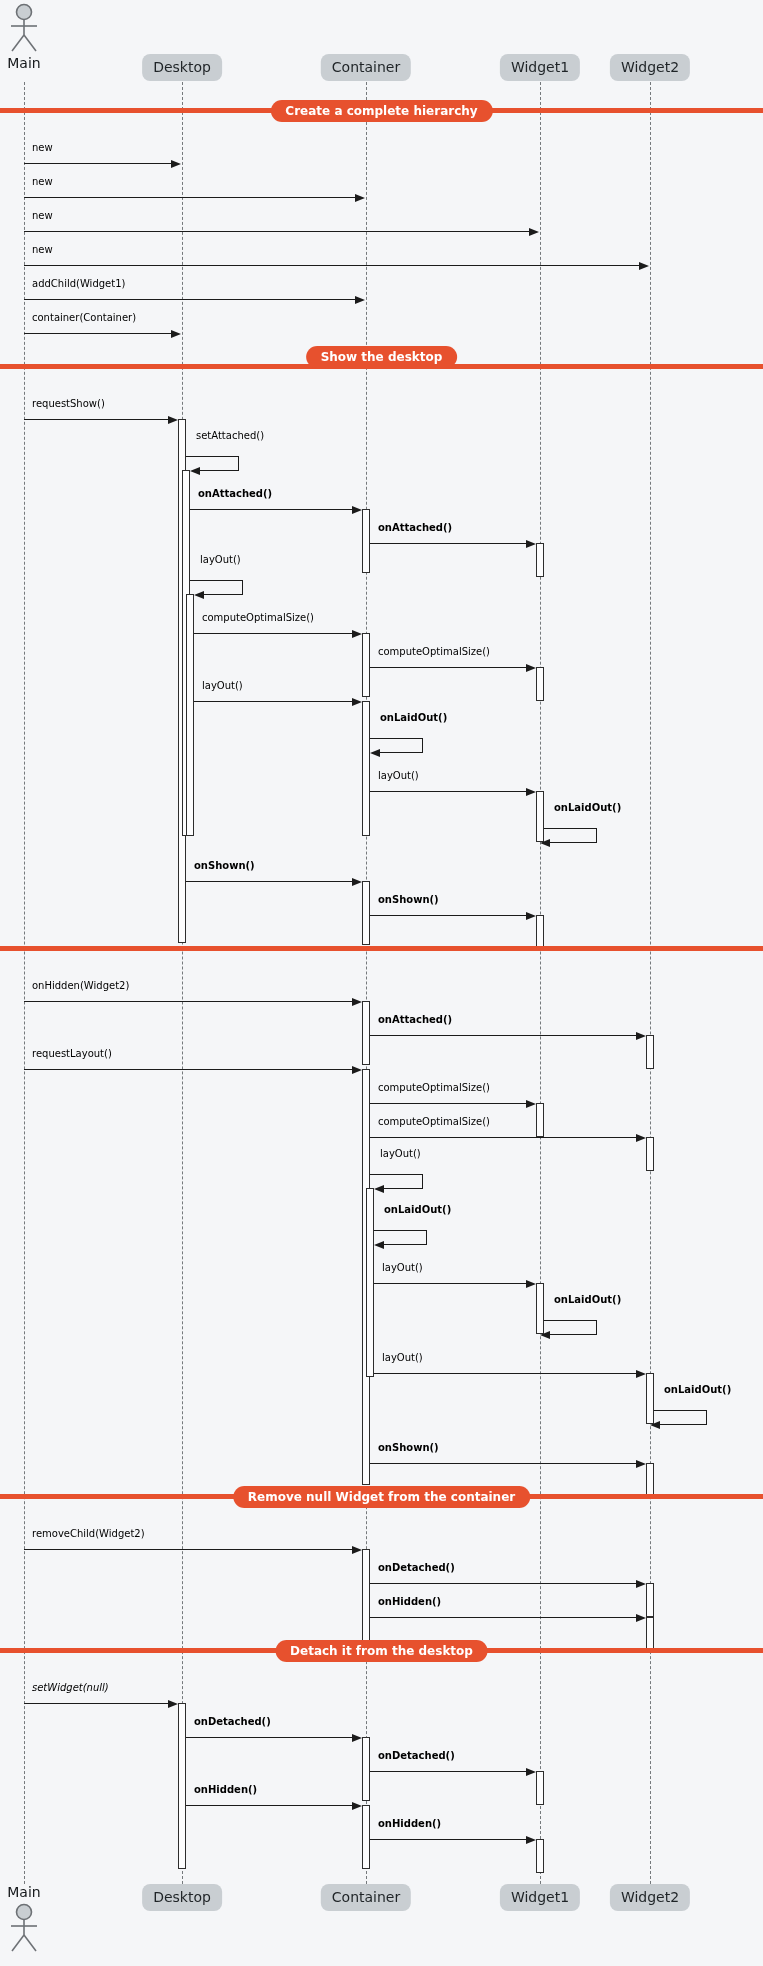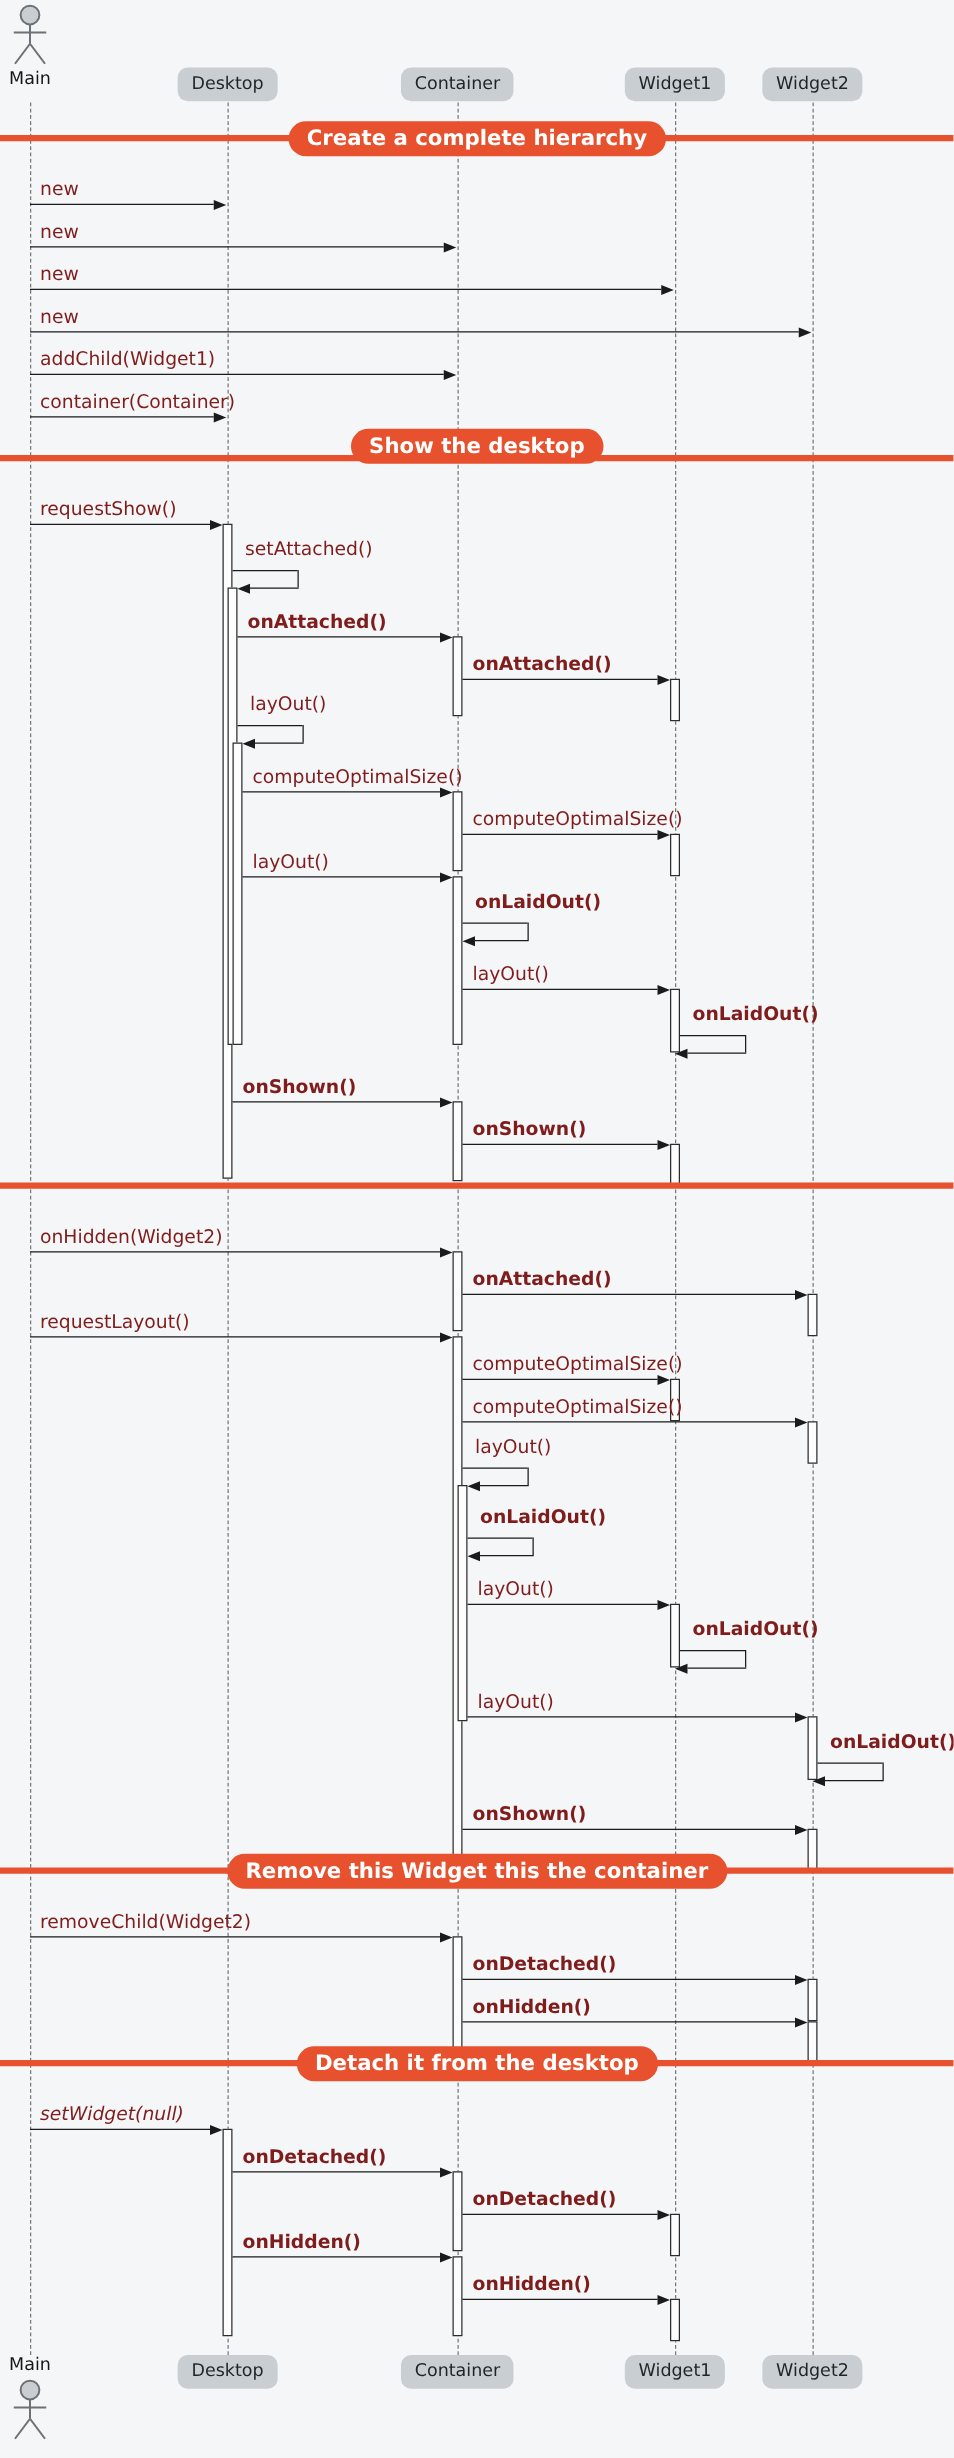--- a/index.html
+++ b/index.html
@@ -5,29 +5,29 @@
   html,body{margin:0;padding:0;background:#f5f6f8}
   #page{position:relative;width:763px;height:1966px;background:#f5f6f8;
         font-family:"DejaVu Sans",sans-serif;overflow:hidden}
   .lifeline{position:absolute;width:0;border-left:1px dashed #75797c}
   .pbox{position:absolute;transform:translateX(-50%);background:#c9ced2;border-radius:8px;
         padding:4px 11px;font-size:14px;color:#1f2427;white-space:nowrap;line-height:1.35}
   .plabel{position:absolute;transform:translateX(-50%);font-size:14px;color:#15181b;white-space:nowrap}
   .bar{position:absolute;width:8px;background:#fdfdfe;border:1px solid #2d2d2d;box-sizing:border-box}
   .mline{position:absolute;height:1.4px;background:#1b1b1b}
   .vline{position:absolute;width:1.4px;background:#1b1b1b}
-  .mlabel{position:absolute;font-size:15px;color:#7f1d1d;white-space:nowrap}
+  .mlabel{position:absolute;font-size:10px;color:#000000;white-space:nowrap}
   .mlabel.b{font-weight:bold}
   .ah-r{position:absolute;width:0;height:0;border-top:4px solid transparent;
         border-bottom:4px solid transparent;border-left:10px solid #1b1b1b}
   .ah-l{position:absolute;width:0;height:0;border-top:4px solid transparent;
         border-bottom:4px solid transparent;border-right:10px solid #1b1b1b}
   .dband{position:absolute;left:0;width:763px;height:5px;background:#e7512e}
   .dpill{position:absolute;left:50%;transform:translate(-50%,-50%);background:#e7512e;color:#ffffff;
-         font-size:17px;font-weight:bold;padding:4px 15px;border-radius:14px;white-space:nowrap}
+         font-size:12px;font-weight:bold;padding:4px 15px;border-radius:14px;white-space:nowrap}
   .actor{position:absolute}
 </style>
 </head>
 <body>
 
 <div id="page">
     <div class="lifeline" style="left: 24px; top: 82px; height: 1802px;"></div>
     <div class="lifeline" style="left: 182px; top: 82px; height: 1802px;"></div>
     <div class="lifeline" style="left: 366px; top: 82px; height: 1802px;"></div>
     <div class="lifeline" style="left: 540px; top: 82px; height: 1802px;"></div>
@@ -192,21 +192,21 @@
     <div class="mlabel" style="left: 382px; top: 1352px;">layOut()</div>
     <div class="mlabel b" style="left: 664px; top: 1384px;">onLaidOut()</div>
     <div class="mline" style="left: 654px; top: 1410px; width: 52px;"></div>
     <div class="vline" style="left: 706px; top: 1410px; height: 14px;"></div>
     <div class="mline" style="left: 660px; top: 1424px; width: 47.4px;"></div>
     <div class="ah-l" style="left: 650px; top: 1420.7px;"></div>
     <div class="mline" style="left: 370px; top: 1463px; width: 266px;"></div>
     <div class="ah-r" style="left: 636px; top: 1459.7px;"></div>
     <div class="mlabel b" style="left: 378px; top: 1442px;">onShown()</div>
     <div class="dband" style="top: 1494px;"></div>
-    <div class="dpill" style="top: 1496.5px;">Remove this Widget this the container</div>
+    <div class="dpill" style="top: 1496.5px;">Remove null Widget from the container</div>
     <div class="mline" style="left: 24px; top: 1549px; width: 328px;"></div>
     <div class="ah-r" style="left: 352px; top: 1545.7px;"></div>
     <div class="mlabel" style="left: 32px; top: 1528px;">removeChild(Widget2)</div>
     <div class="mline" style="left: 370px; top: 1583px; width: 266px;"></div>
     <div class="ah-r" style="left: 636px; top: 1579.7px;"></div>
     <div class="mlabel b" style="left: 378px; top: 1562px;">onDetached()</div>
     <div class="mline" style="left: 370px; top: 1617px; width: 266px;"></div>
     <div class="ah-r" style="left: 636px; top: 1613.7px;"></div>
     <div class="mlabel b" style="left: 378px; top: 1596px;">onHidden()</div>
     <div class="dband" style="top: 1648px;"></div>

